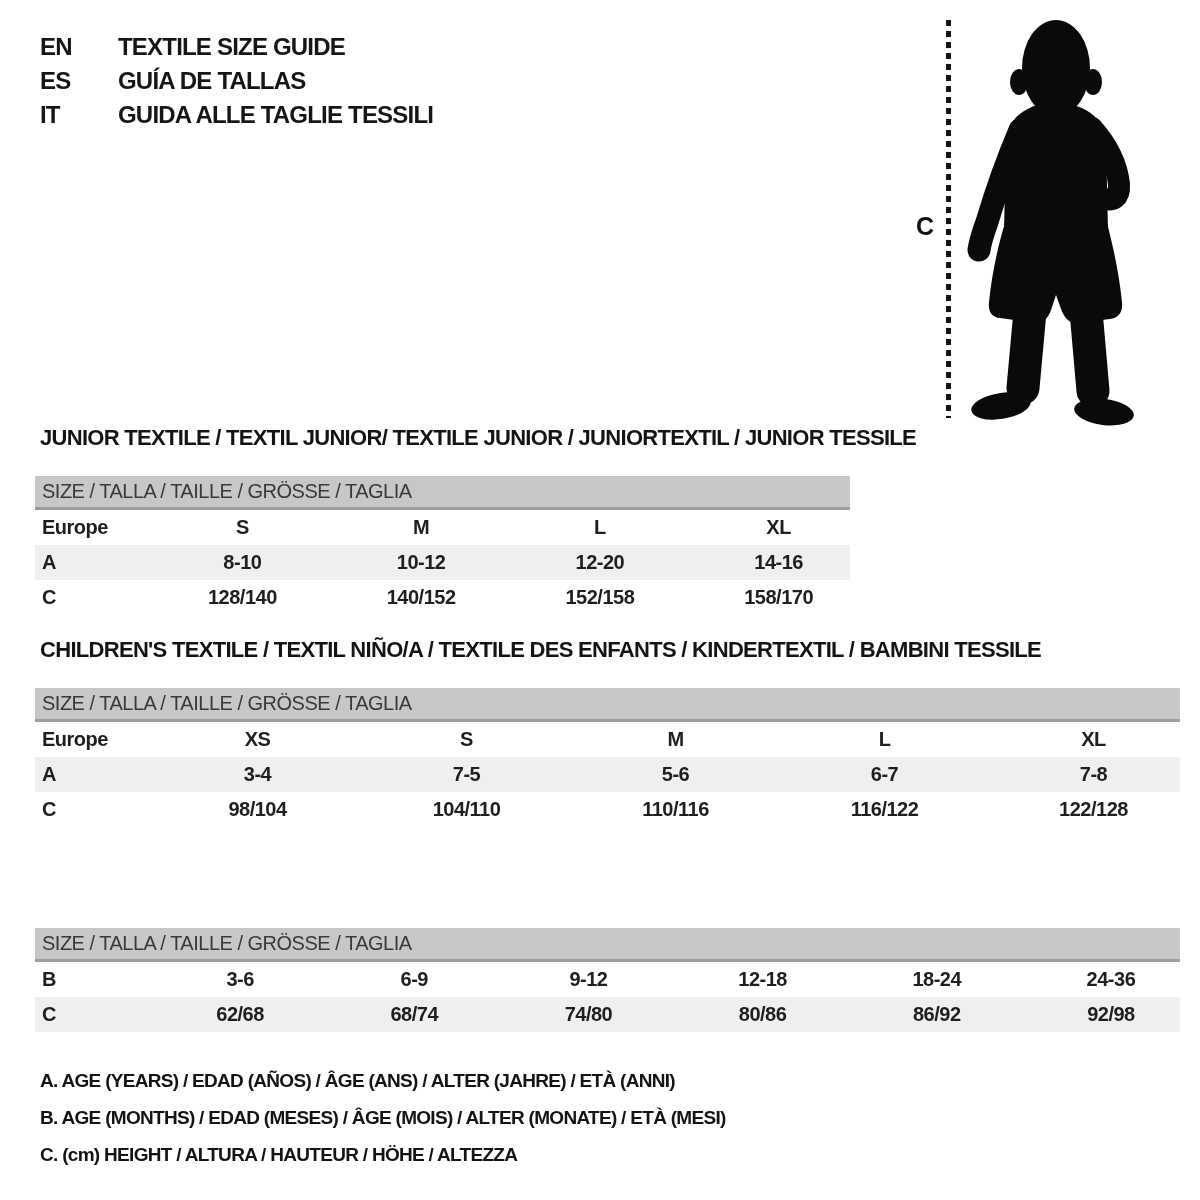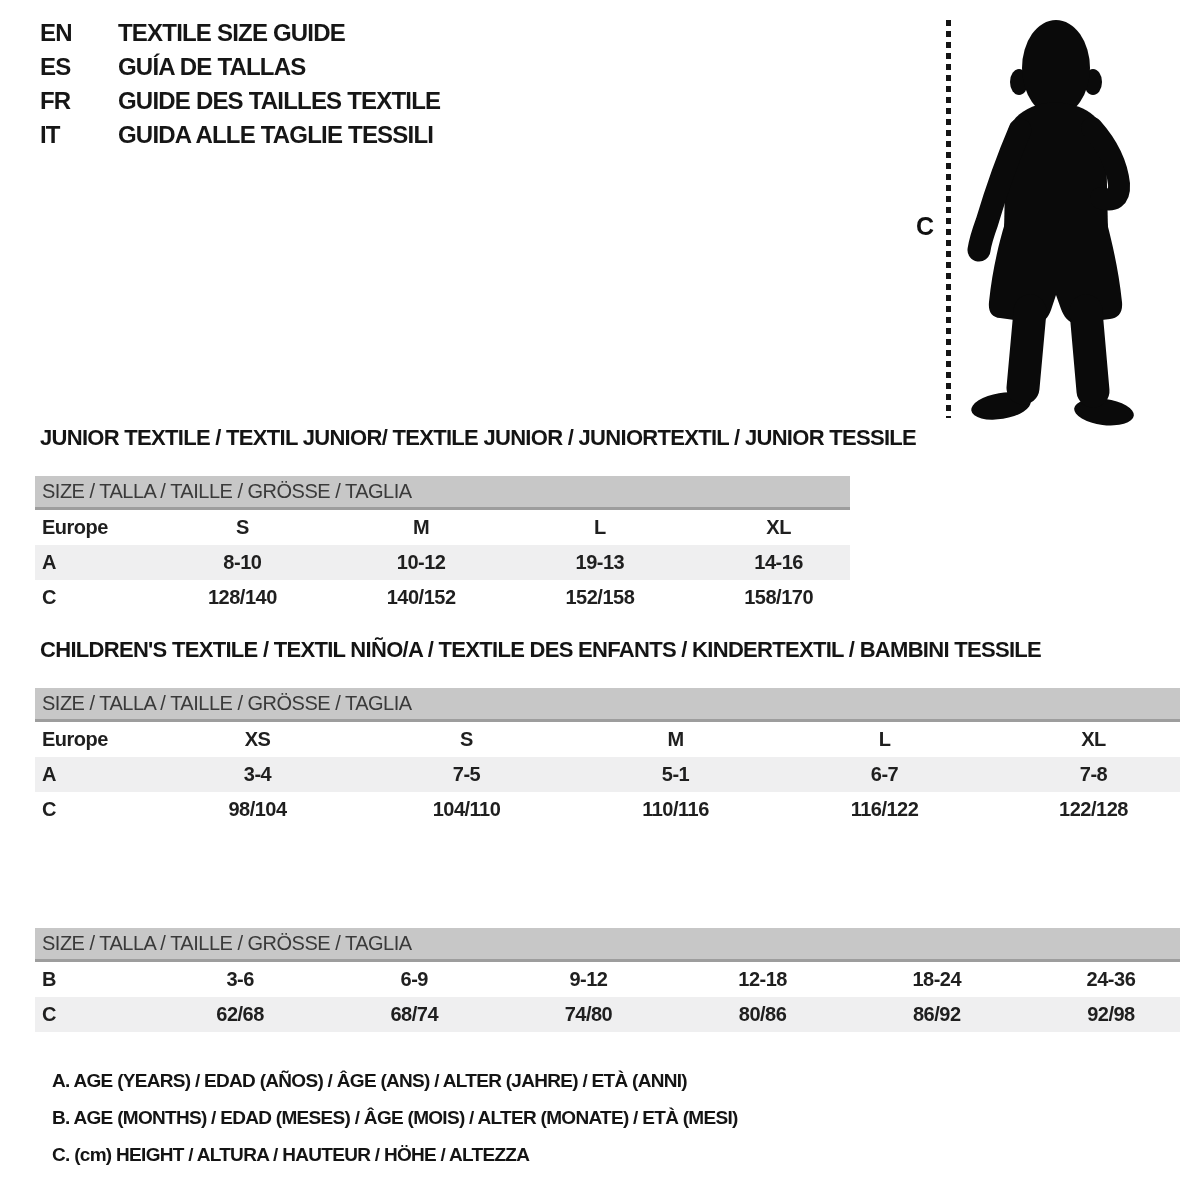--- a/index.html
+++ b/index.html
@@ -4,21 +4,21 @@
 <style>
   html, body { margin: 0; padding: 0; background: #ffffff; }
   .canvas {
     position: relative; width: 1200px; height: 1200px;
     background: #ffffff; overflow: hidden;
     font-family: "Liberation Sans", sans-serif;
     color: #1c1c1c;
   }
 
   
-  .langs { position: absolute; left: 40px; top: 16px; }
+  .langs { position: absolute; left: 40px; top: 30px; }
   .lang-row { display: flex; height: 34px; align-items: center; }
   .lang-code, .lang-label {
     font-weight: bold; font-size: 24px; letter-spacing: -0.8px;
     color: #161616; white-space: pre;
   }
   .lang-code { width: 78px; }
 
   
   .measure-line {
     position: absolute; left: 946px; top: 20px; width: 5px; height: 398px;
@@ -53,44 +53,40 @@
   }
   .trow {
     display: flex; height: 35px; align-items: center;
     font-weight: bold; font-size: 20px; letter-spacing: -0.5px; color: #1f1f1f; gap: 36px;
   }
   .trow.shaded { background: #efeff0; }
   .trow .lbl { width: 100px; padding-left: 7px; box-sizing: border-box; }
   .trow .val { flex: 1; text-align: center; }
 
   
-  .footnotes { position: absolute; left: 52px; top: 1062px; }
+  .footnotes { position: absolute; left: 40px; top: 1062px; }
   .footnote {
     height: 37px; line-height: 37px;
     font-weight: bold; font-size: 19px; letter-spacing: -0.7px;
     color: #141414; white-space: pre;
   }
 </style>
 </head>
 <body>
 
 <div class="canvas">
 
   <div class="langs" id="langs">
       <div class="lang-row">
         <div class="lang-code">EN</div>
         <div class="lang-label">TEXTILE SIZE GUIDE</div>
       </div>
       <div class="lang-row">
         <div class="lang-code">ES</div>
         <div class="lang-label">GUÍA DE TALLAS</div>
-      </div>
-      <div class="lang-row">
-        <div class="lang-code">FR</div>
-        <div class="lang-label">GUIDE DES TAILLES TEXTILE</div>
       </div>
       <div class="lang-row">
         <div class="lang-code">IT</div>
         <div class="lang-label">GUIDA ALLE TAGLIE TESSILI</div>
       </div>
     </div>
 
   <div class="measure-line"></div>
   <div class="measure-label">C</div>
 
@@ -129,21 +125,21 @@
           <div class="lbl">Europe</div>
           <div class="val">S</div>
           <div class="val">M</div>
           <div class="val">L</div>
           <div class="val">XL</div>
         </div>
         <div class="trow shaded">
           <div class="lbl">A</div>
           <div class="val">8-10</div>
           <div class="val">10-12</div>
-          <div class="val">19-13</div>
+          <div class="val">12-20</div>
           <div class="val">14-16</div>
         </div>
         <div class="trow">
           <div class="lbl">C</div>
           <div class="val">128/140</div>
           <div class="val">140/152</div>
           <div class="val">152/158</div>
           <div class="val">158/170</div>
         </div>
       </div>
@@ -158,21 +154,21 @@
           <div class="val">XS</div>
           <div class="val">S</div>
           <div class="val">M</div>
           <div class="val">L</div>
           <div class="val">XL</div>
         </div>
         <div class="trow shaded">
           <div class="lbl">A</div>
           <div class="val">3-4</div>
           <div class="val">7-5</div>
-          <div class="val">5-1</div>
+          <div class="val">5-6</div>
           <div class="val">6-7</div>
           <div class="val">7-8</div>
         </div>
         <div class="trow">
           <div class="lbl">C</div>
           <div class="val">98/104</div>
           <div class="val">104/110</div>
           <div class="val">110/116</div>
           <div class="val">116/122</div>
           <div class="val">122/128</div>

